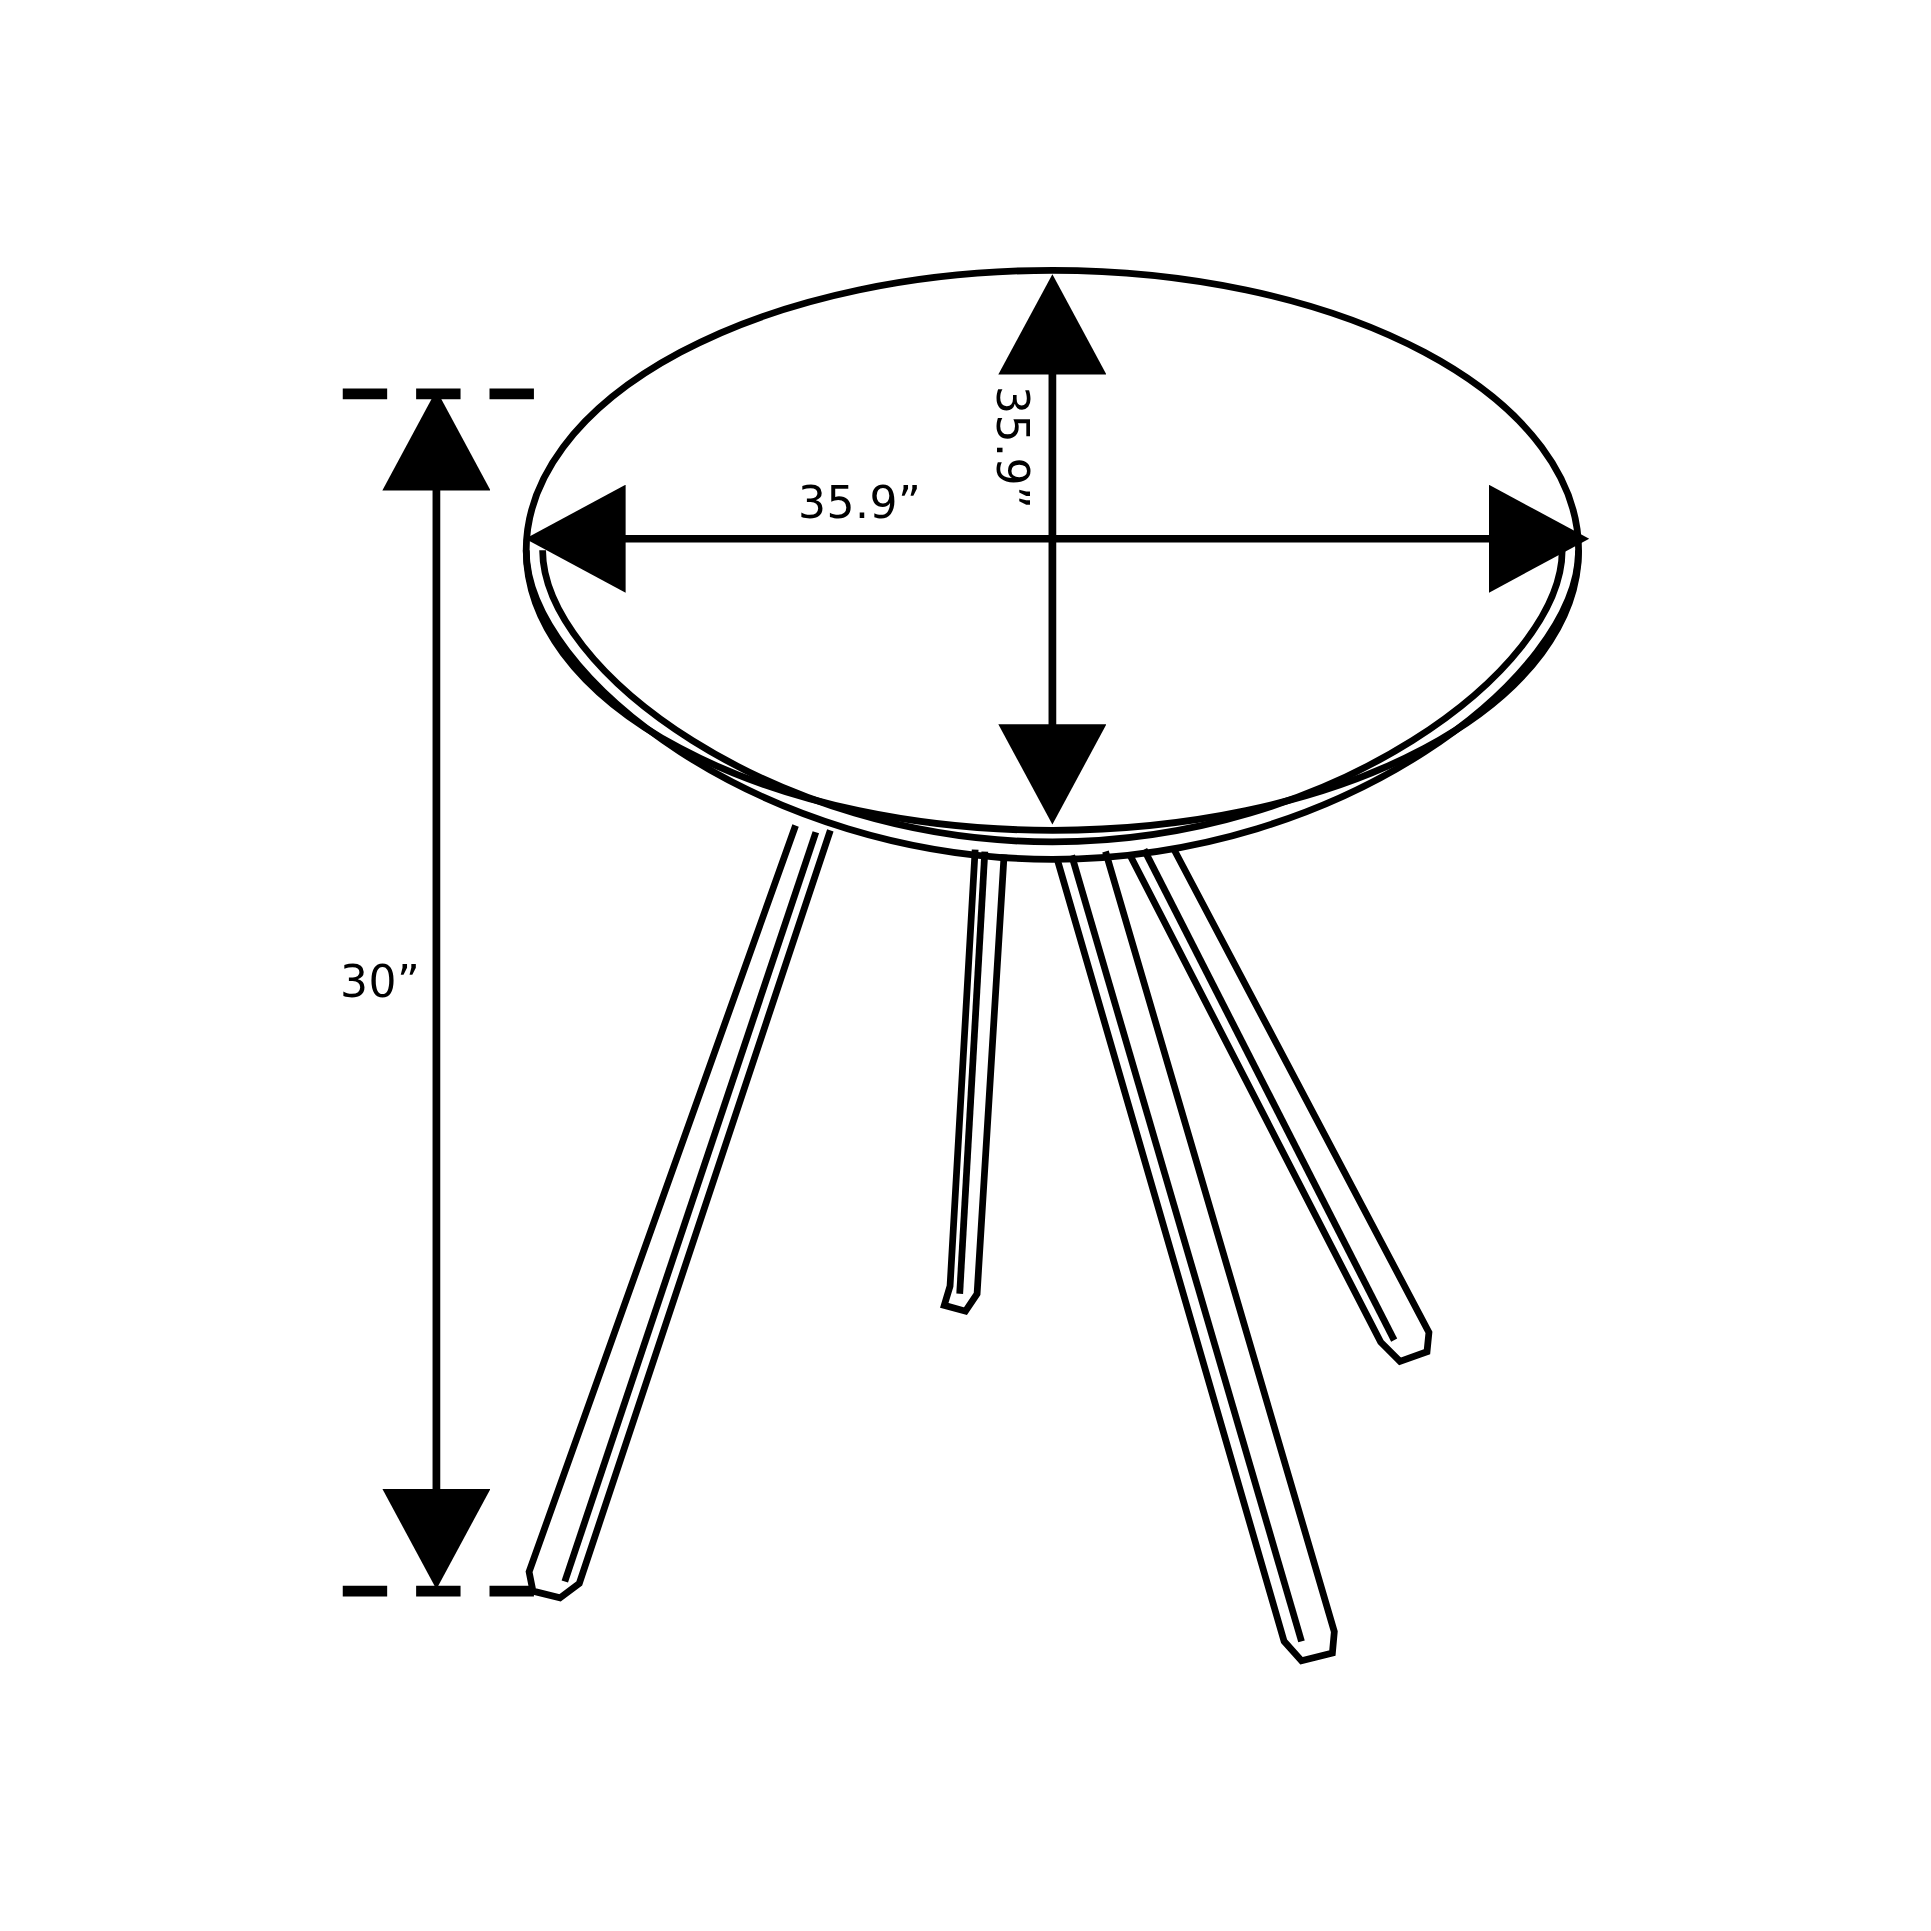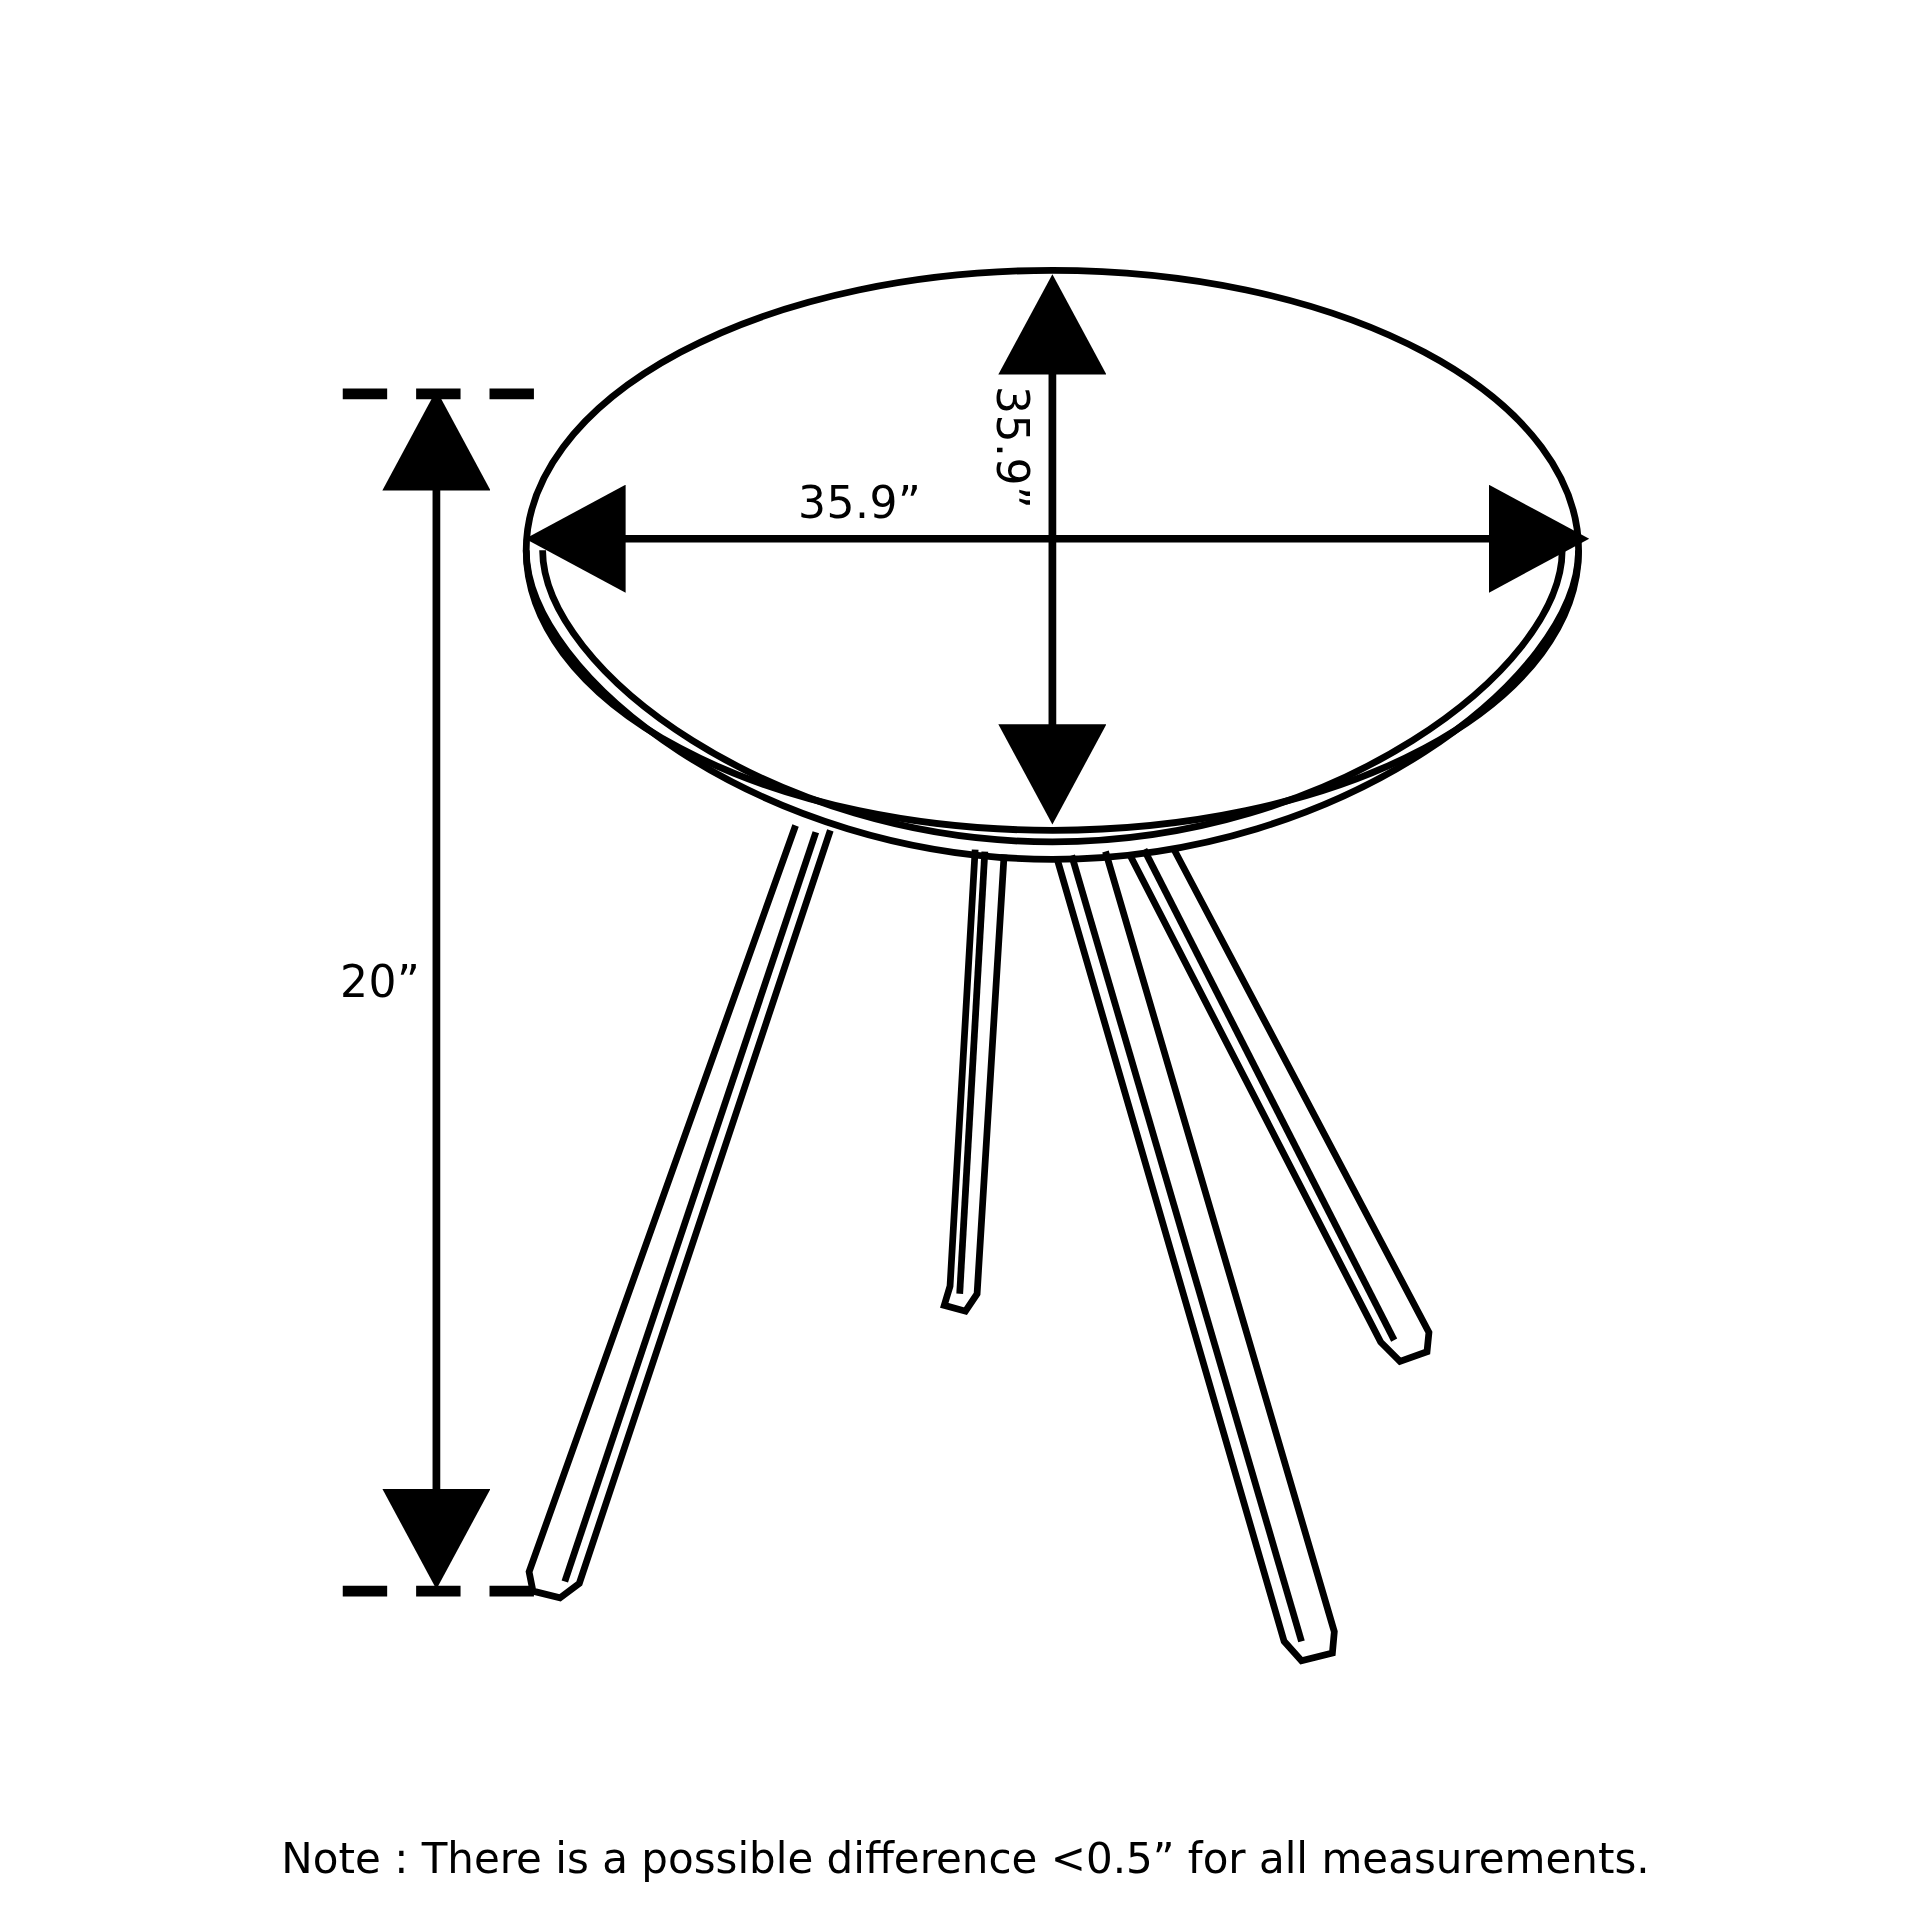--- a/index.html
+++ b/index.html
@@ -117,18 +117,17 @@
     </g>
     <g>
       <line x1="355" y1="1648" x2="580" y2="1648" stroke="#000000" stroke-width="11" stroke-dasharray="46,30"></line>
     </g>
   </svg>
 
   <div class="dim-label" id="label-width">35.9”</div>
 
   <div class="dim-label" id="label-depth">35.9”</div>
 
-  <div class="dim-label" id="label-height">20”</div>
+  <div class="dim-label" id="label-height">30”</div>
 
-  <div id="note">Note : There is a possible difference &lt;0.5” for all measurements.</div>
 
 </div>
 
 
 </body></html>

